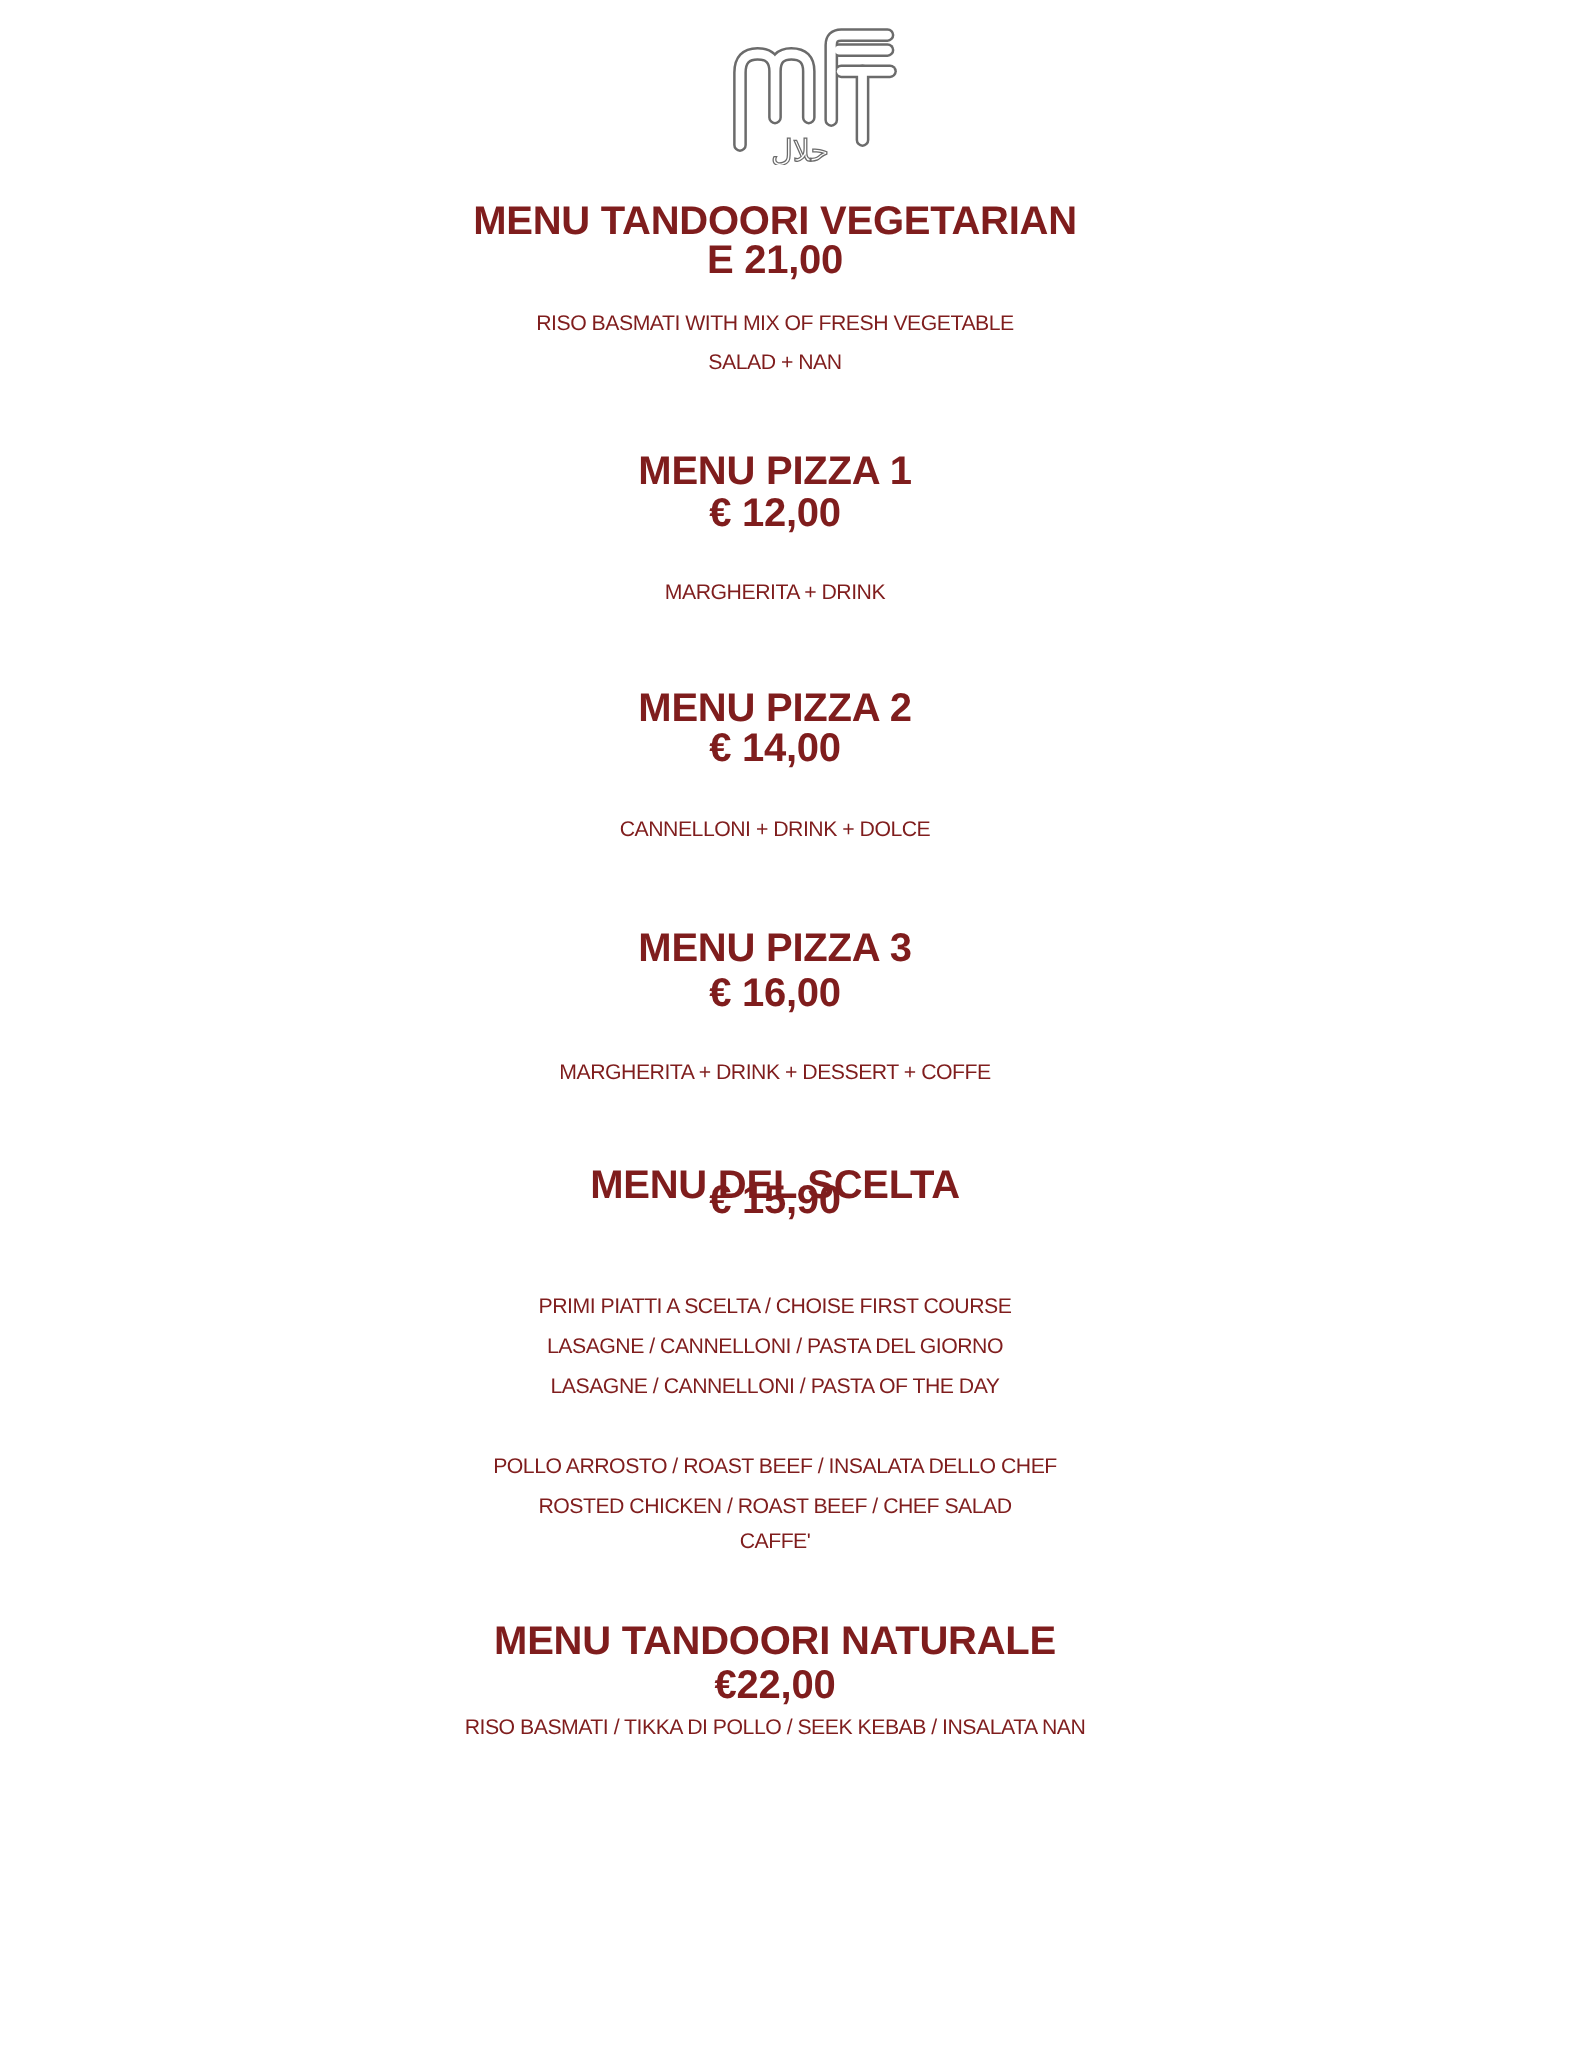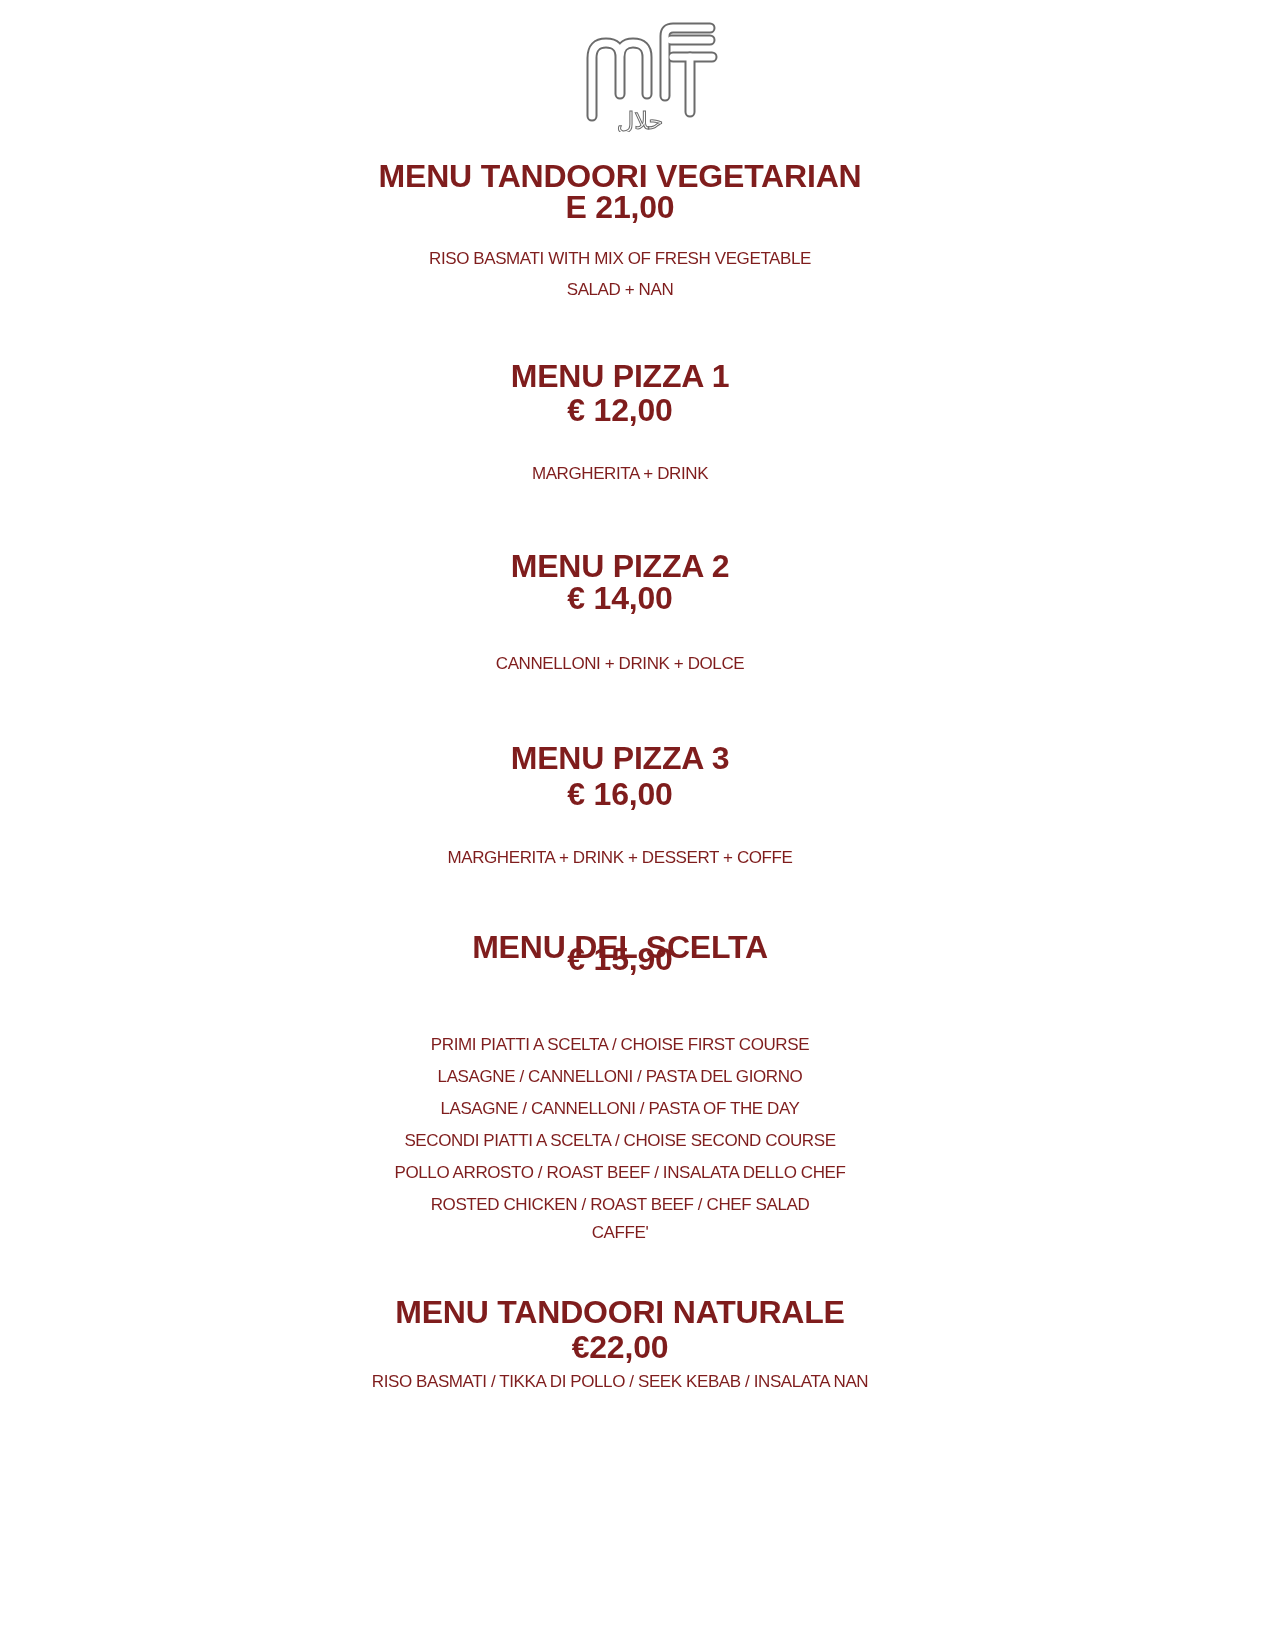--- a/index.html
+++ b/index.html
@@ -91,21 +91,20 @@
 
     <div class="line h" style="top:741px">MENU PIZZA 3</div>
     <div class="line h" style="top:777px">€ 16,00</div>
     <div class="line b" style="top:843px">MARGHERITA + DRINK + DESSERT + COFFE</div>
 
     <div class="line h" style="top:930px">MENU DEL SCELTA</div>
     <div class="line h" style="top:942px">€ 15,90</div>
     <div class="line b" style="top:1030px">PRIMI PIATTI A SCELTA / CHOISE FIRST COURSE</div>
     <div class="line b" style="top:1062px">LASAGNE / CANNELLONI / PASTA DEL GIORNO</div>
     <div class="line b" style="top:1094px">LASAGNE / CANNELLONI / PASTA OF THE DAY</div>
-    <div class="line b" style="top:1126px">SECONDI PIATTI A SCELTA / CHOISE SECOND COURSE</div>
     <div class="line b" style="top:1158px">POLLO ARROSTO / ROAST BEEF / INSALATA DELLO CHEF</div>
     <div class="line b" style="top:1190px">ROSTED CHICKEN / ROAST BEEF / CHEF SALAD</div>
     <div class="line b" style="top:1218px">CAFFE'</div>
 
     <div class="line h" style="top:1295px">MENU TANDOORI NATURALE</div>
     <div class="line h" style="top:1330px">€22,00</div>
     <div class="line b" style="top:1367px">RISO BASMATI / TIKKA DI POLLO / SEEK KEBAB / INSALATA NAN</div>
 
 
   </div>

